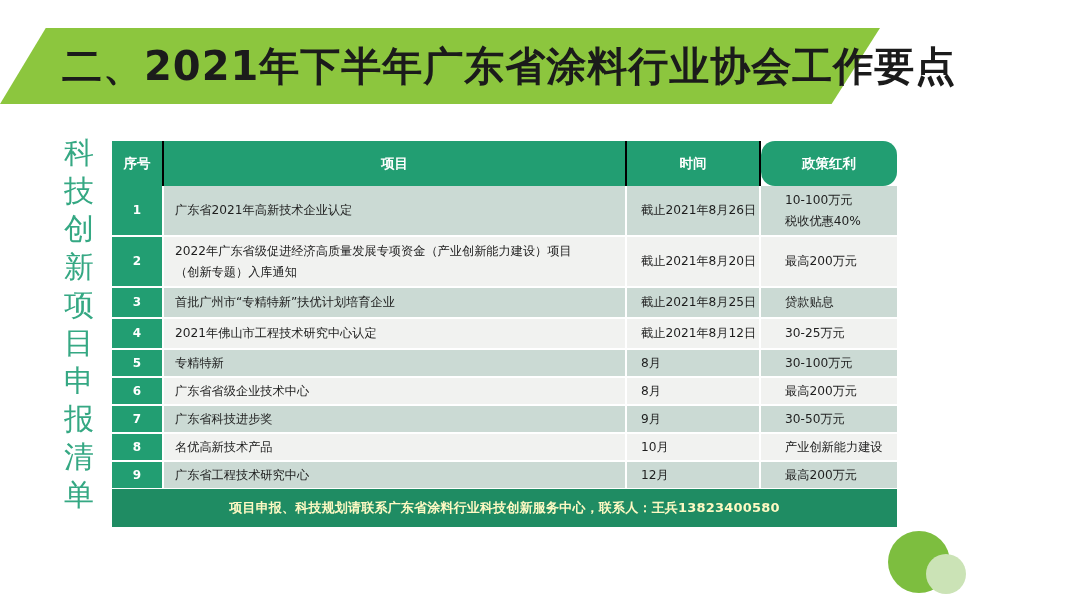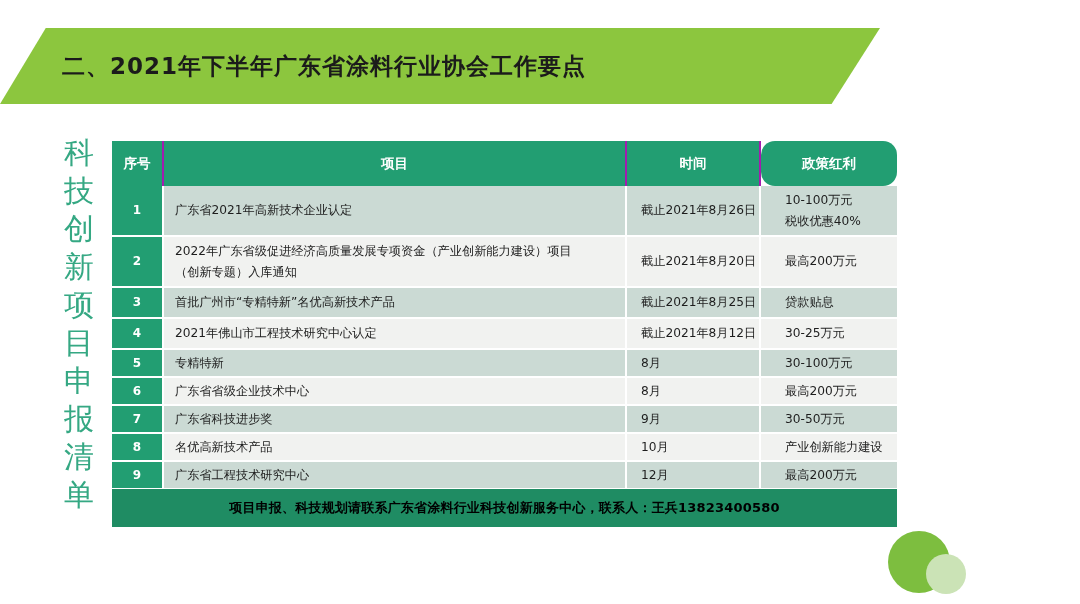--- a/index.html
+++ b/index.html
@@ -31,21 +31,21 @@
     height: 76px;
     background: #8CC63E;
     -webkit-clip-path: polygon(5.2% 0%, 100% 0%, 94.5% 100%, 0% 100%);
     clip-path: polygon(5.2% 0%, 100% 0%, 94.5% 100%, 0% 100%);
   }
   .banner-title {
     position: absolute;
     left: 62px;
     top: 50%;
     transform: translateY(-50%);
-    font-size: 23px;
+    font-size: 40px;
     font-weight: 700;
     color: #1b1b1b;
     letter-spacing: 1px;
     white-space: nowrap;
     font-family: "DejaVu Sans", "Liberation Sans", sans-serif;
   }
 
   
   .side-label {
     position: absolute;
@@ -82,21 +82,21 @@
   table.main-table col.c-pol  { width: 136px; }
 
   thead th {
     background: #229E72;
     color: #ffffff;
     font-size: 13.5px;
     font-weight: 700;
     height: 43px;
     text-align: center;
     vertical-align: middle;
-    border-right: 2px solid #a21caf;
+    border-right: 2px solid #000000;
     font-family: "DejaVu Sans", "Liberation Sans", sans-serif;
   }
   thead th:last-child { border-right: none; border-radius: 14px; }
 
   tbody td {
     font-size: 12.2px;
     color: #1d1d1d;
     vertical-align: middle;
     border-right: 2px solid #ffffff;
     border-bottom: 2px solid #ffffff;
@@ -126,21 +126,21 @@
   .two-line { display: block; }
 
   
   .footer-bar {
     position: absolute;
     left: 112px;
     top: 489px;
     width: 785px;
     height: 38px;
     background: #1F8C63;
-    color: #000000;
+    color: #fef9c3;
     display: flex;
     align-items: center;
     justify-content: center;
     font-size: 13px;
     font-weight: 700;
     letter-spacing: 0.2px;
     font-family: "DejaVu Sans", "Liberation Sans", sans-serif;
   }
 
   
@@ -218,21 +218,21 @@
           <span class="two-line">2022年广东省级促进经济高质量发展专项资金（产业创新能力建设）项目</span>
           <span class="two-line">（创新专题）入库通知</span>
         </td>
         <td class="time">截止2021年8月20日</td>
         <td class="pol">
           <span class="two-line">最高200万元</span>
         </td>
       </tr>
       <tr class="odd" style="height:31px">
         <td class="seq">3</td>
-        <td class="item">首批广州市“专精特新”名优高新技术产品</td>
+        <td class="item">首批广州市“专精特新”扶优计划培育企业</td>
         <td class="time">截止2021年8月25日</td>
         <td class="pol">贷款贴息</td>
       </tr>
       <tr class="even" style="height:31px">
         <td class="seq">4</td>
         <td class="item">2021年佛山市工程技术研究中心认定</td>
         <td class="time">截止2021年8月12日</td>
         <td class="pol">30-25万元</td>
       </tr>
       <tr class="odd" style="height:28px">

